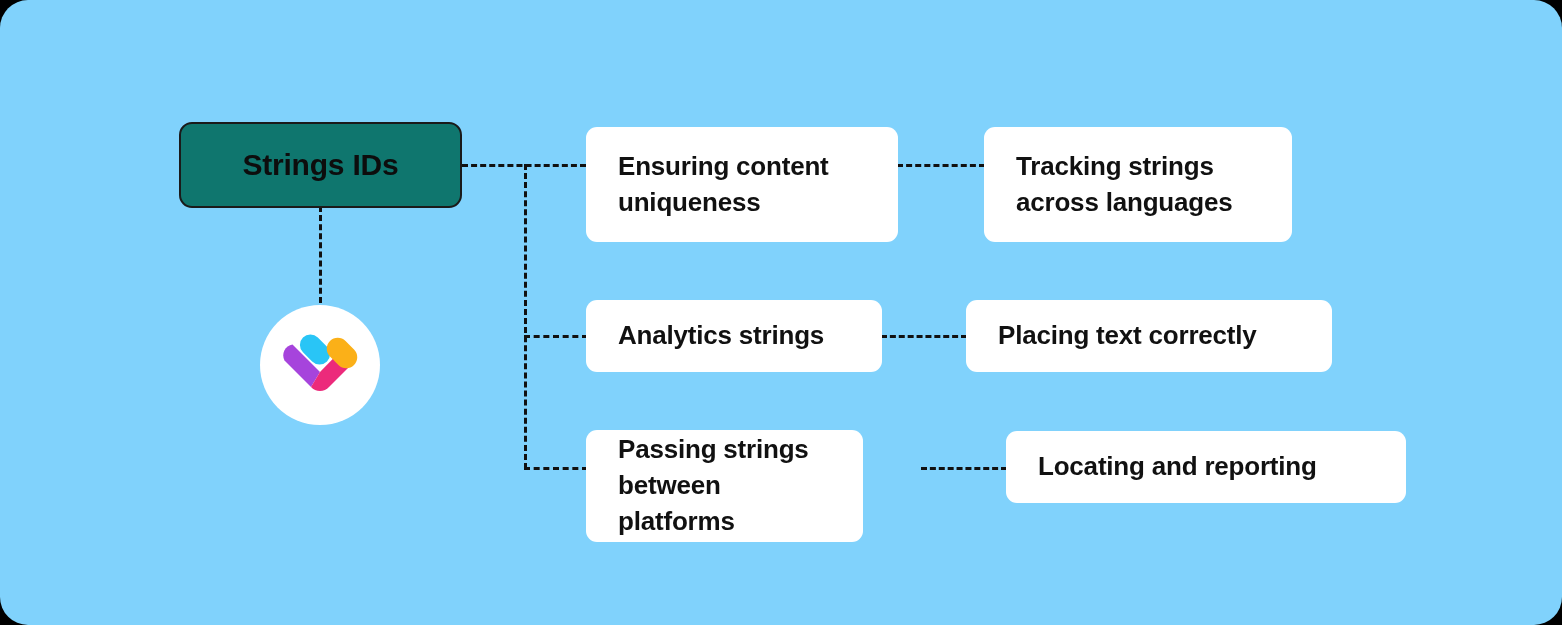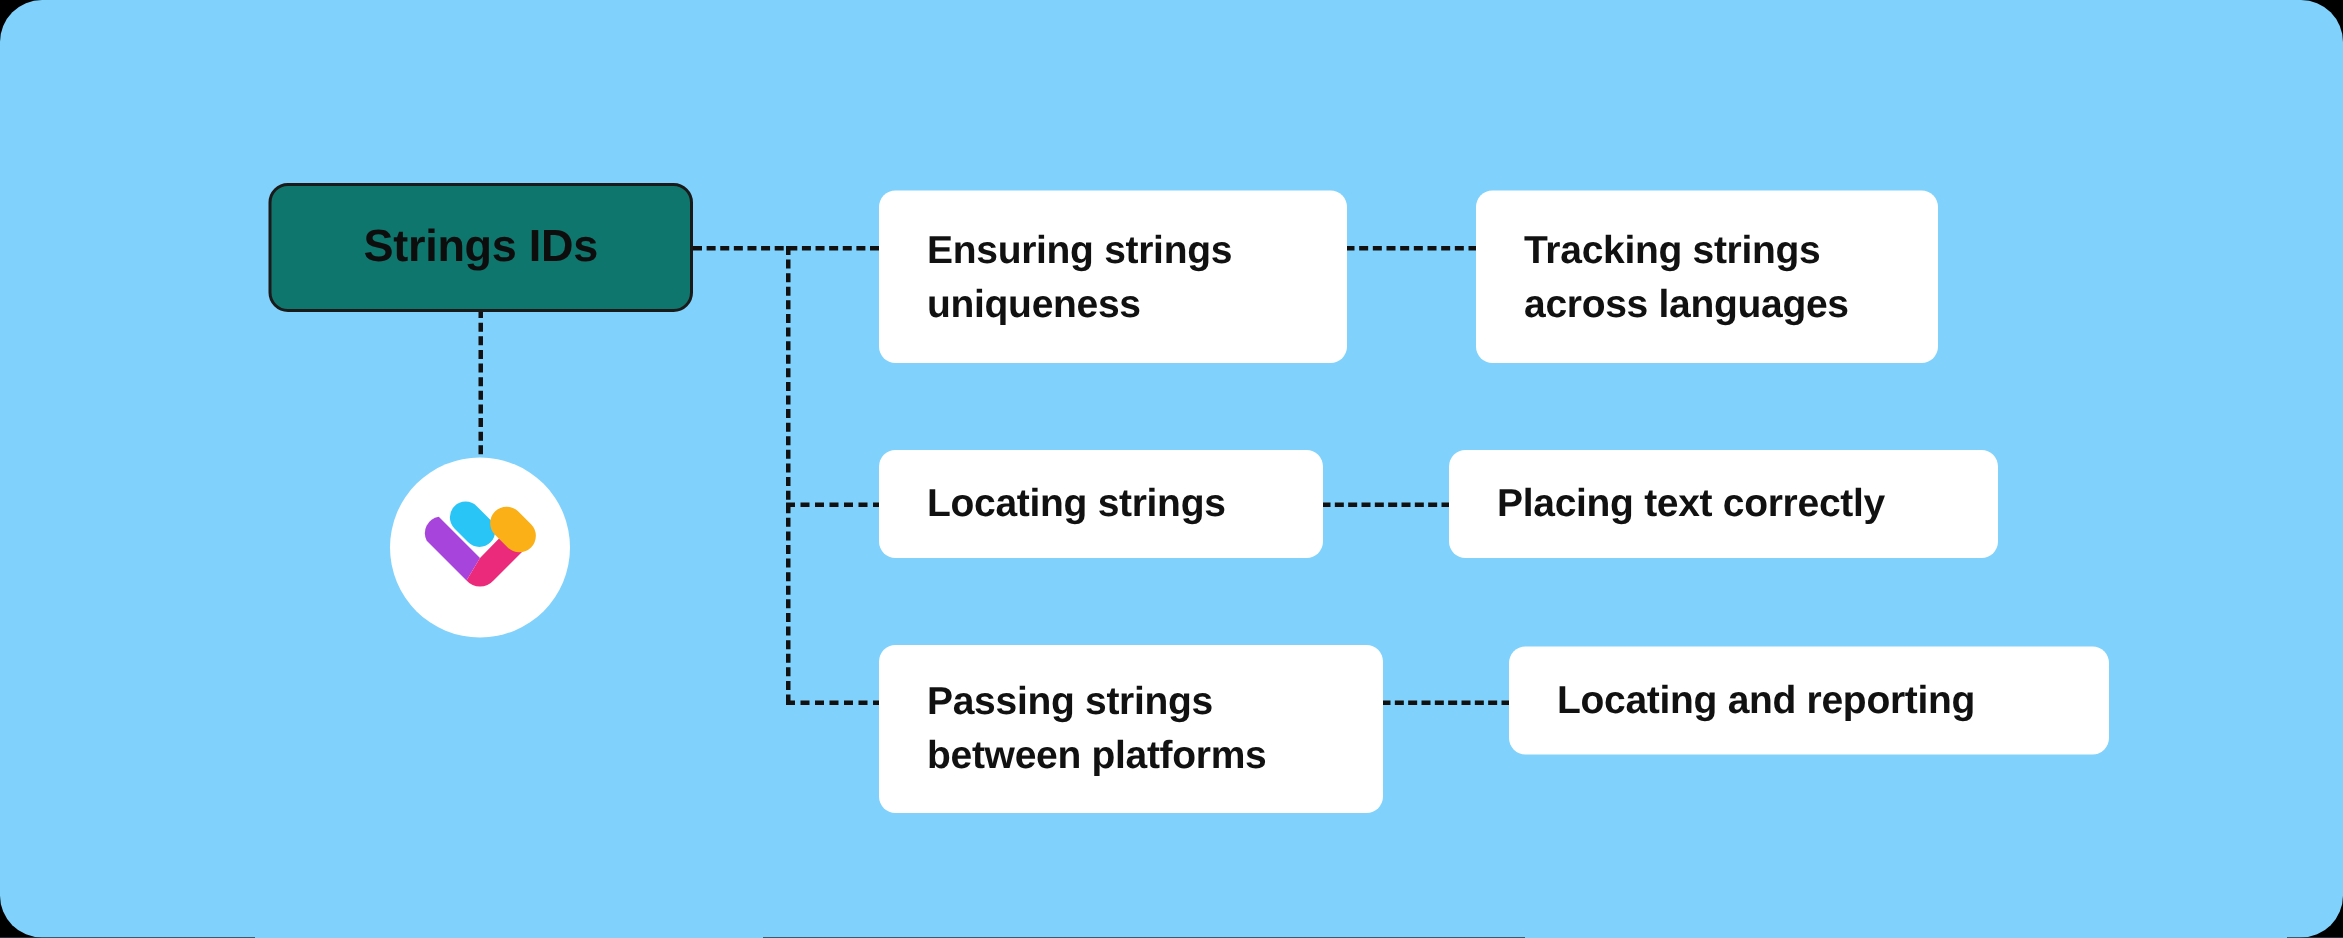--- a/index.html
+++ b/index.html
@@ -91,21 +91,21 @@
     font-weight: bold;
     color: #111111;
     line-height: 1.38;
     letter-spacing: -0.2px;
     white-space: pre-line;
   }
 
   
   #card-ensuring   { left: 586px;  top: 127px; width: 312px; height: 115px; }
   #card-locating   { left: 586px;  top: 300px; width: 296px; height: 72px;  }
-  #card-passing    { left: 586px;  top: 430px; width: 336px; height: 112px; }
+  #card-passing    { left: 586px;  top: 430px; width: 277px; height: 112px; }
   
   #card-tracking   { left: 984px;  top: 127px; width: 308px; height: 115px; }
   #card-placing    { left: 966px;  top: 300px; width: 366px; height: 72px;  }
   #card-analytics  { left: 1006px; top: 431px; width: 400px; height: 72px;  }
 </style>
 </head>
 <body>
 
 <div id="canvas">
 
@@ -134,26 +134,26 @@
 
       <path fill="#EC2A7B" d="M39 38 L60.5 16 L70 31 L48 53 A12 12 0 0 1 30 53 Z"></path>
 
       <rect fill="#29C5F6" x="17" y="5" width="34" height="21" rx="10.5" transform="rotate(45 34 15.5)"></rect>
 
       <rect fill="#FBB018" x="44" y="8" width="34" height="22" rx="11" transform="rotate(45 61 19)"></rect>
     </svg>
   </div>
 
   <div class="card" id="card-ensuring">
-    <span class="card-text">Ensuring strings
+    <span class="card-text">Ensuring content
 uniqueness</span>
   </div>
 
   <div class="card" id="card-locating">
-    <span class="card-text">Locating strings</span>
+    <span class="card-text">Analytics strings</span>
   </div>
 
   <div class="card" id="card-passing">
     <span class="card-text">Passing strings
 between platforms</span>
   </div>
 
   <div class="card" id="card-placing">
     <span class="card-text">Placing text correctly</span>
   </div>

